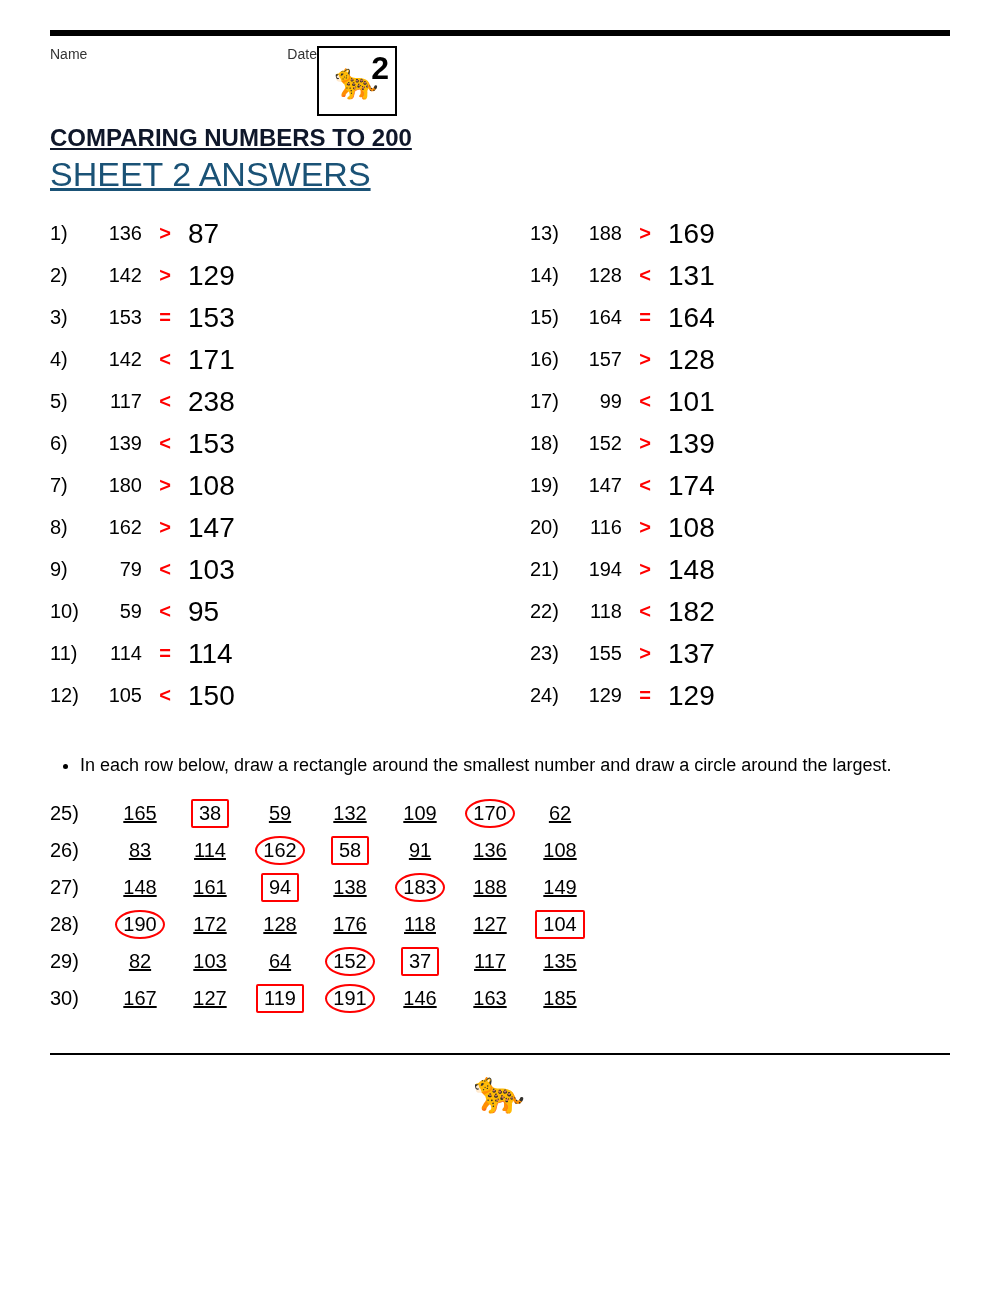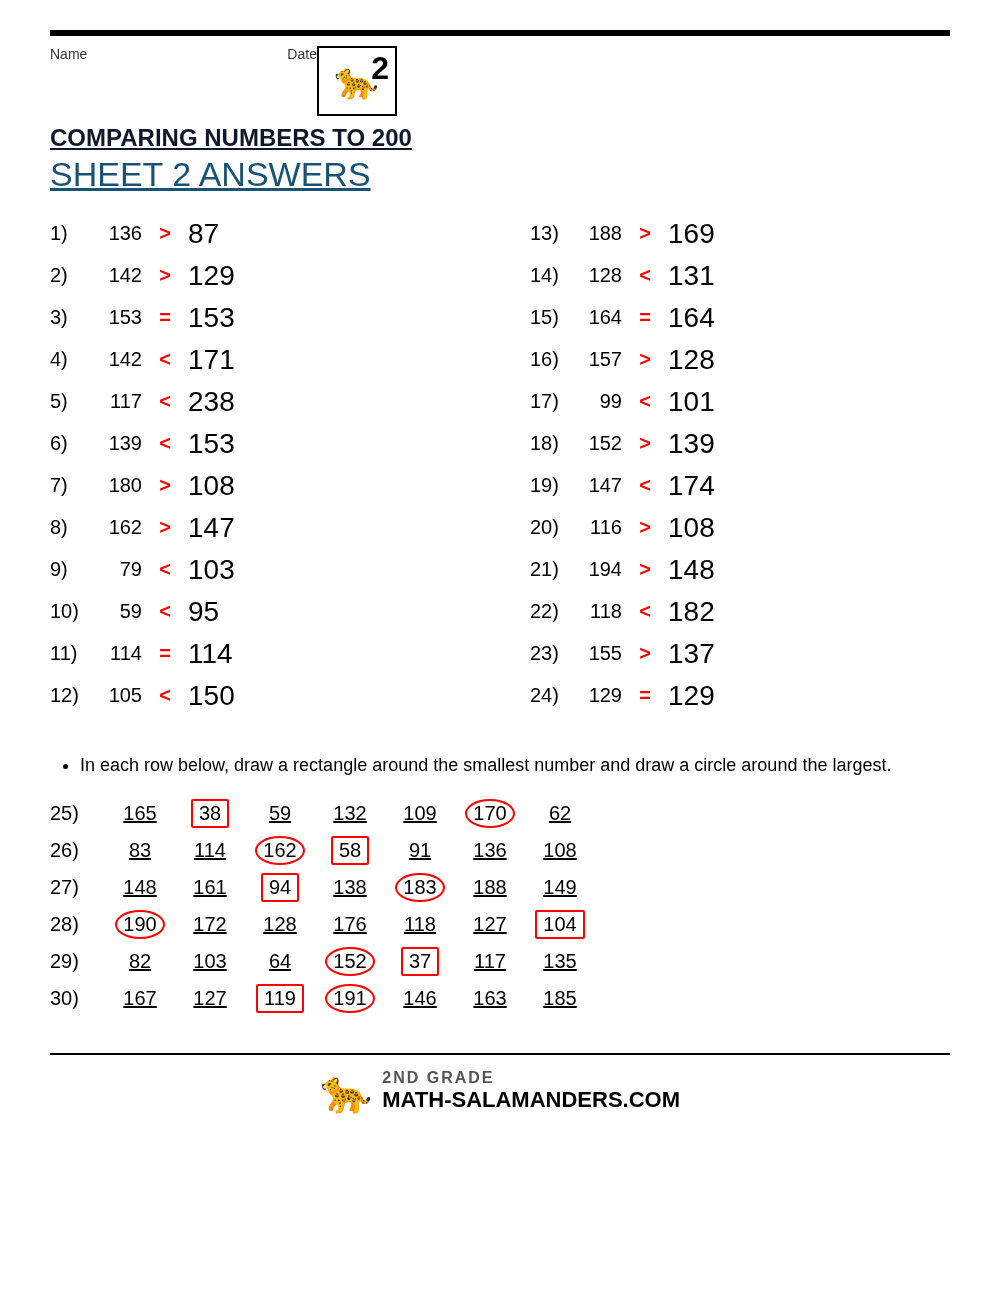--- a/index.html
+++ b/index.html
@@ -423,19 +423,13 @@
       <span class="grid-cell"><span class="boxed">119</span></span>
       <span class="grid-cell"><span class="circled">191</span></span>
       <span class="grid-cell">146</span>
       <span class="grid-cell">163</span>
       <span class="grid-cell">185</span>
     </div>
   </div>
 
 <div class="footer">
   <span style="font-size:42px;">🐆</span>
-  <div>
-    <div class="footer-grade">2ND GRADE</div>
-    <div class="footer-site">
-      <span style="font-weight:bold;">M</span><span>ATH-SALAMANDERS.COM</span>
-    </div>
-  </div>
 </div>
 
 </body></html>

